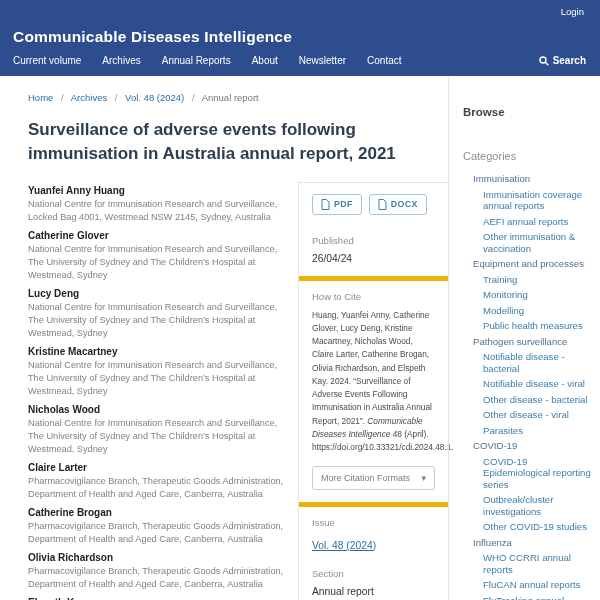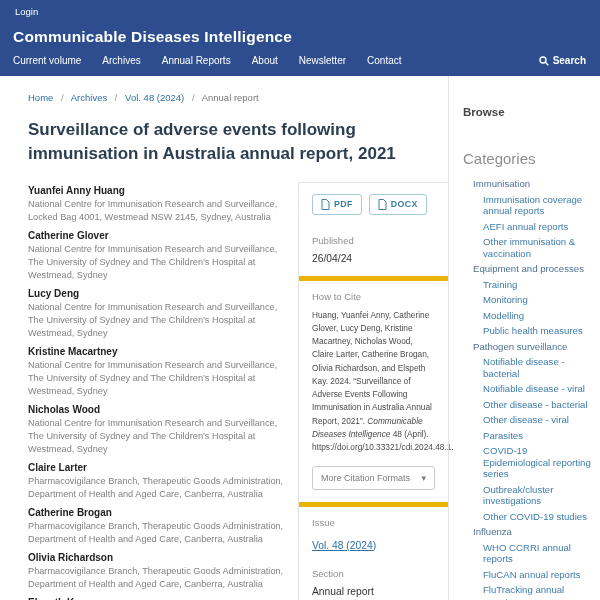--- a/index.html
+++ b/index.html
@@ -2,21 +2,21 @@
 <html><head>
 <meta charset="utf-8">
 <style>
   * { margin:0; padding:0; box-sizing:border-box; }
   html,body { width:600px; height:600px; overflow:hidden; background:#fff;
     font-family:"Liberation Sans","DejaVu Sans",sans-serif; color:#333; }
   a { text-decoration:none; cursor:pointer; }
 
   
   .header { background:#2d4d8e; color:#fff; padding:4px 14px 0 13px; }
-  .login-row { font-size:9.5px; padding:2px 2px 4px; }
+  .login-row { text-align:right; font-size:9.5px; padding:2px 2px 4px; }
   .login-row a { color:#fff; }
   .site-title { font-size:15.5px; font-weight:bold; padding:7px 0 9px; letter-spacing:.2px; }
   .nav-row { display:flex; align-items:center; font-size:10px; padding-bottom:10px; gap:21px; }
   .nav-item { color:#fff; }
   .nav-spacer { flex:1; }
   .search-btn { color:#fff; font-weight:bold; display:inline-flex; align-items:center; gap:4px; }
   .search-btn svg { display:block; }
 
   
   .layout { display:flex; align-items:stretch; height:537px; }
@@ -53,21 +53,21 @@
   .citation { font-size:8.3px; color:#4a4a4a; line-height:1.6; }
   .citation .jrnl { font-style:italic; }
   .more-cite { margin-top:11px; border:1px solid #ccc; border-radius:3px; background:#fff;
     width:100%; display:flex; justify-content:space-between; align-items:center;
     padding:6px 8px; font-size:9px; color:#7c7c7c; font-family:inherit; cursor:pointer; }
   .sub-block { margin-bottom:15px; }
   .sub-block:last-child { margin-bottom:0; }
 
   
   .browse-title { font-size:11.5px; font-weight:bold; color:#454545; margin-bottom:16px; }
-  .browse-cat { font-size:15px; color:#8e8e8e; margin-bottom:11px;margin-top:32px; }
+  .browse-cat { font-size:11px; color:#8e8e8e; margin-bottom:11px;margin-top:32px; }
   .bitem { display:block; font-size:9.6px; line-height:11.5px; margin-bottom:4px;padding-left:10px; }
   .bitem.lvl1 { color:#4f7194; }
   .bitem.lvl2 { color:#3e7dab; margin-left:10px; }
 </style>
 </head>
 <body>
 
 <header class="header">
   <div class="login-row">
     <a>Login</a>
@@ -208,20 +208,21 @@
       <a class="bitem lvl2">Training</a>
       <a class="bitem lvl2">Monitoring</a>
       <a class="bitem lvl2">Modelling</a>
       <a class="bitem lvl2">Public health measures</a>
       <a class="bitem lvl1">Pathogen surveillance</a>
       <a class="bitem lvl2">Notifiable disease - bacterial</a>
       <a class="bitem lvl2">Notifiable disease - viral</a>
       <a class="bitem lvl2">Other disease - bacterial</a>
       <a class="bitem lvl2">Other disease - viral</a>
       <a class="bitem lvl2">Parasites</a>
+      <a class="bitem lvl1">COVID-19</a>
       <a class="bitem lvl2">COVID-19 Epidemiological reporting series</a>
       <a class="bitem lvl2">Outbreak/cluster investigations</a>
       <a class="bitem lvl2">Other COVID-19 studies</a>
       <a class="bitem lvl1">Influenza</a>
       <a class="bitem lvl2">WHO CCRRI annual reports</a>
       <a class="bitem lvl2">FluCAN annual reports</a>
       <a class="bitem lvl2">FluTracking annual reports</a>
       <a class="bitem lvl2">National Influenza Surveillance Scheme reports</a>
   </aside>
 </div>

